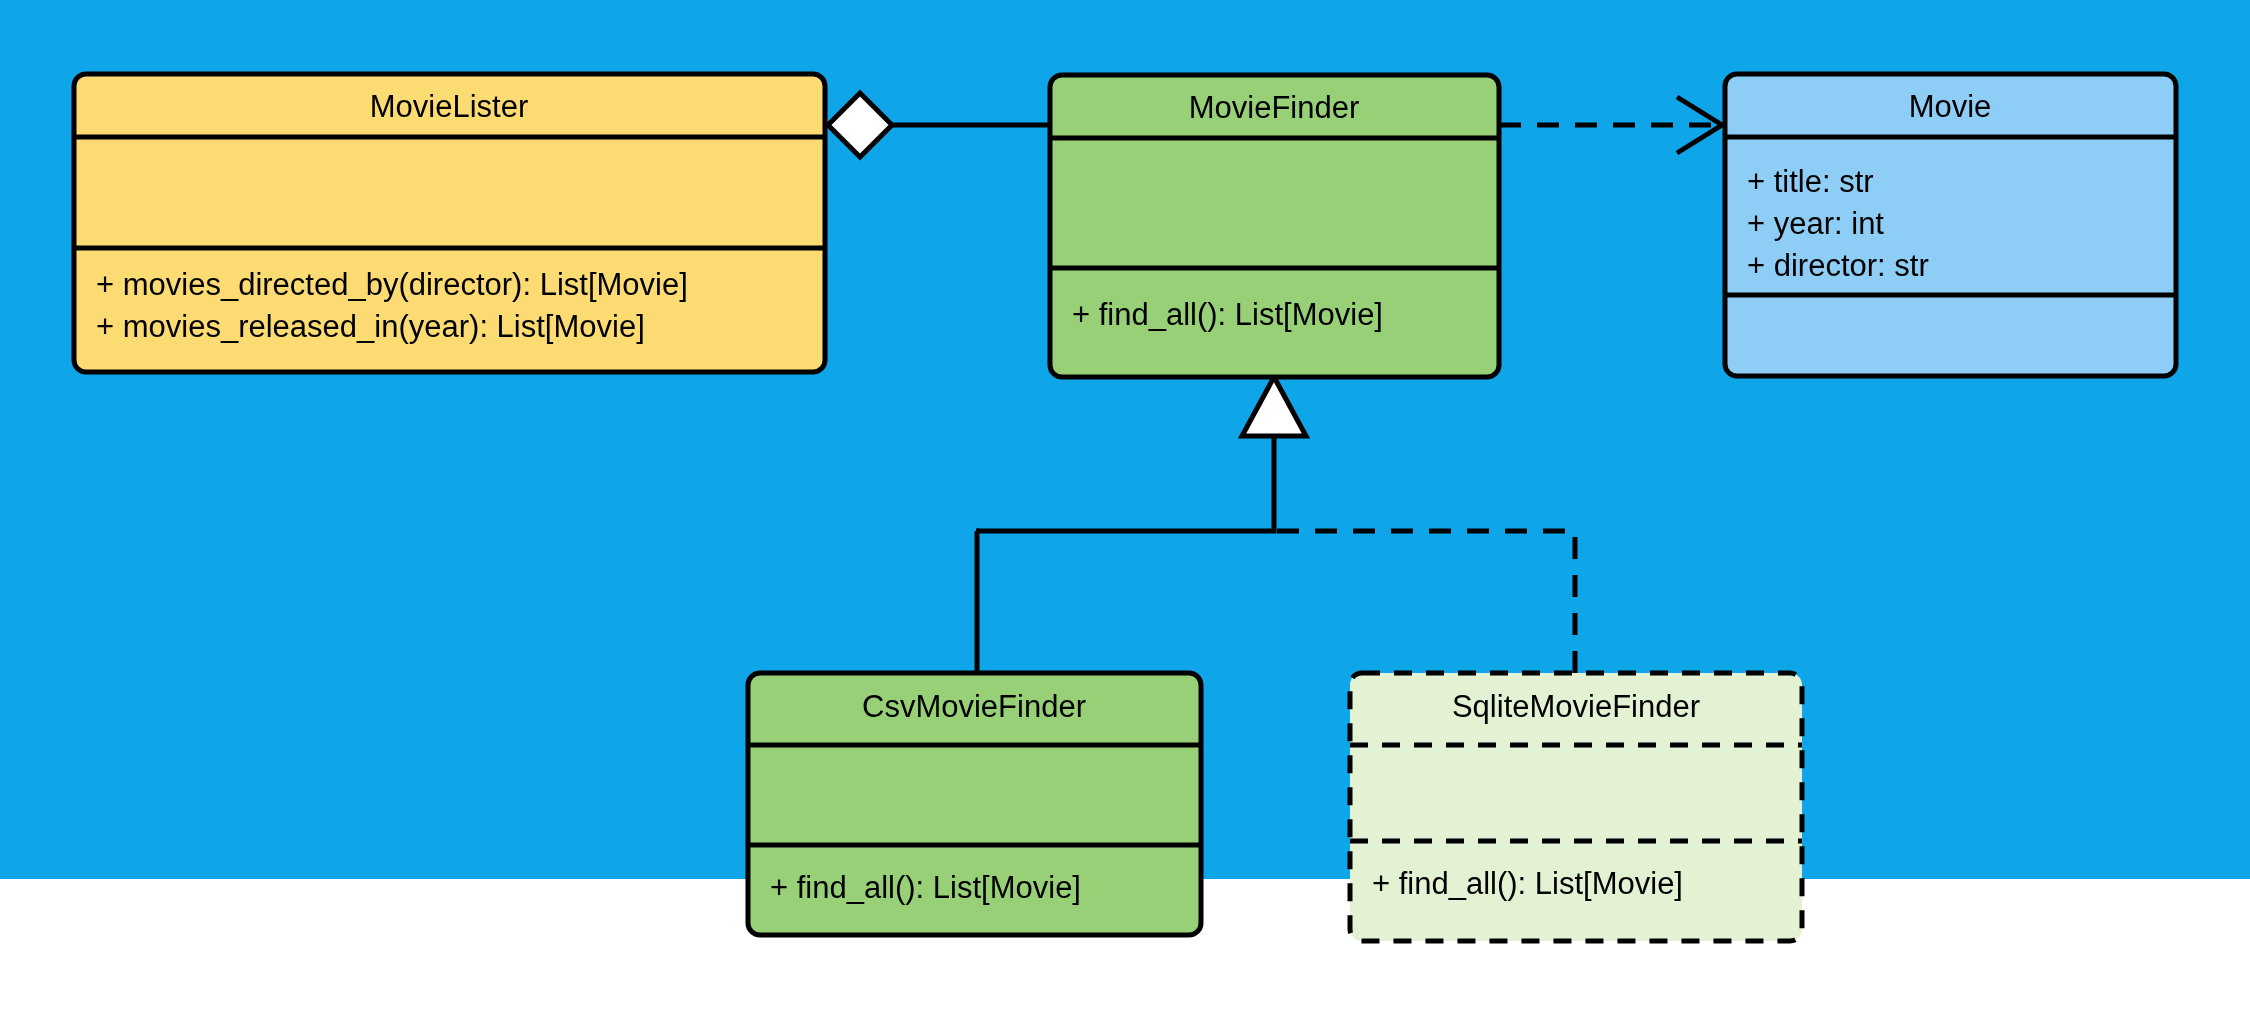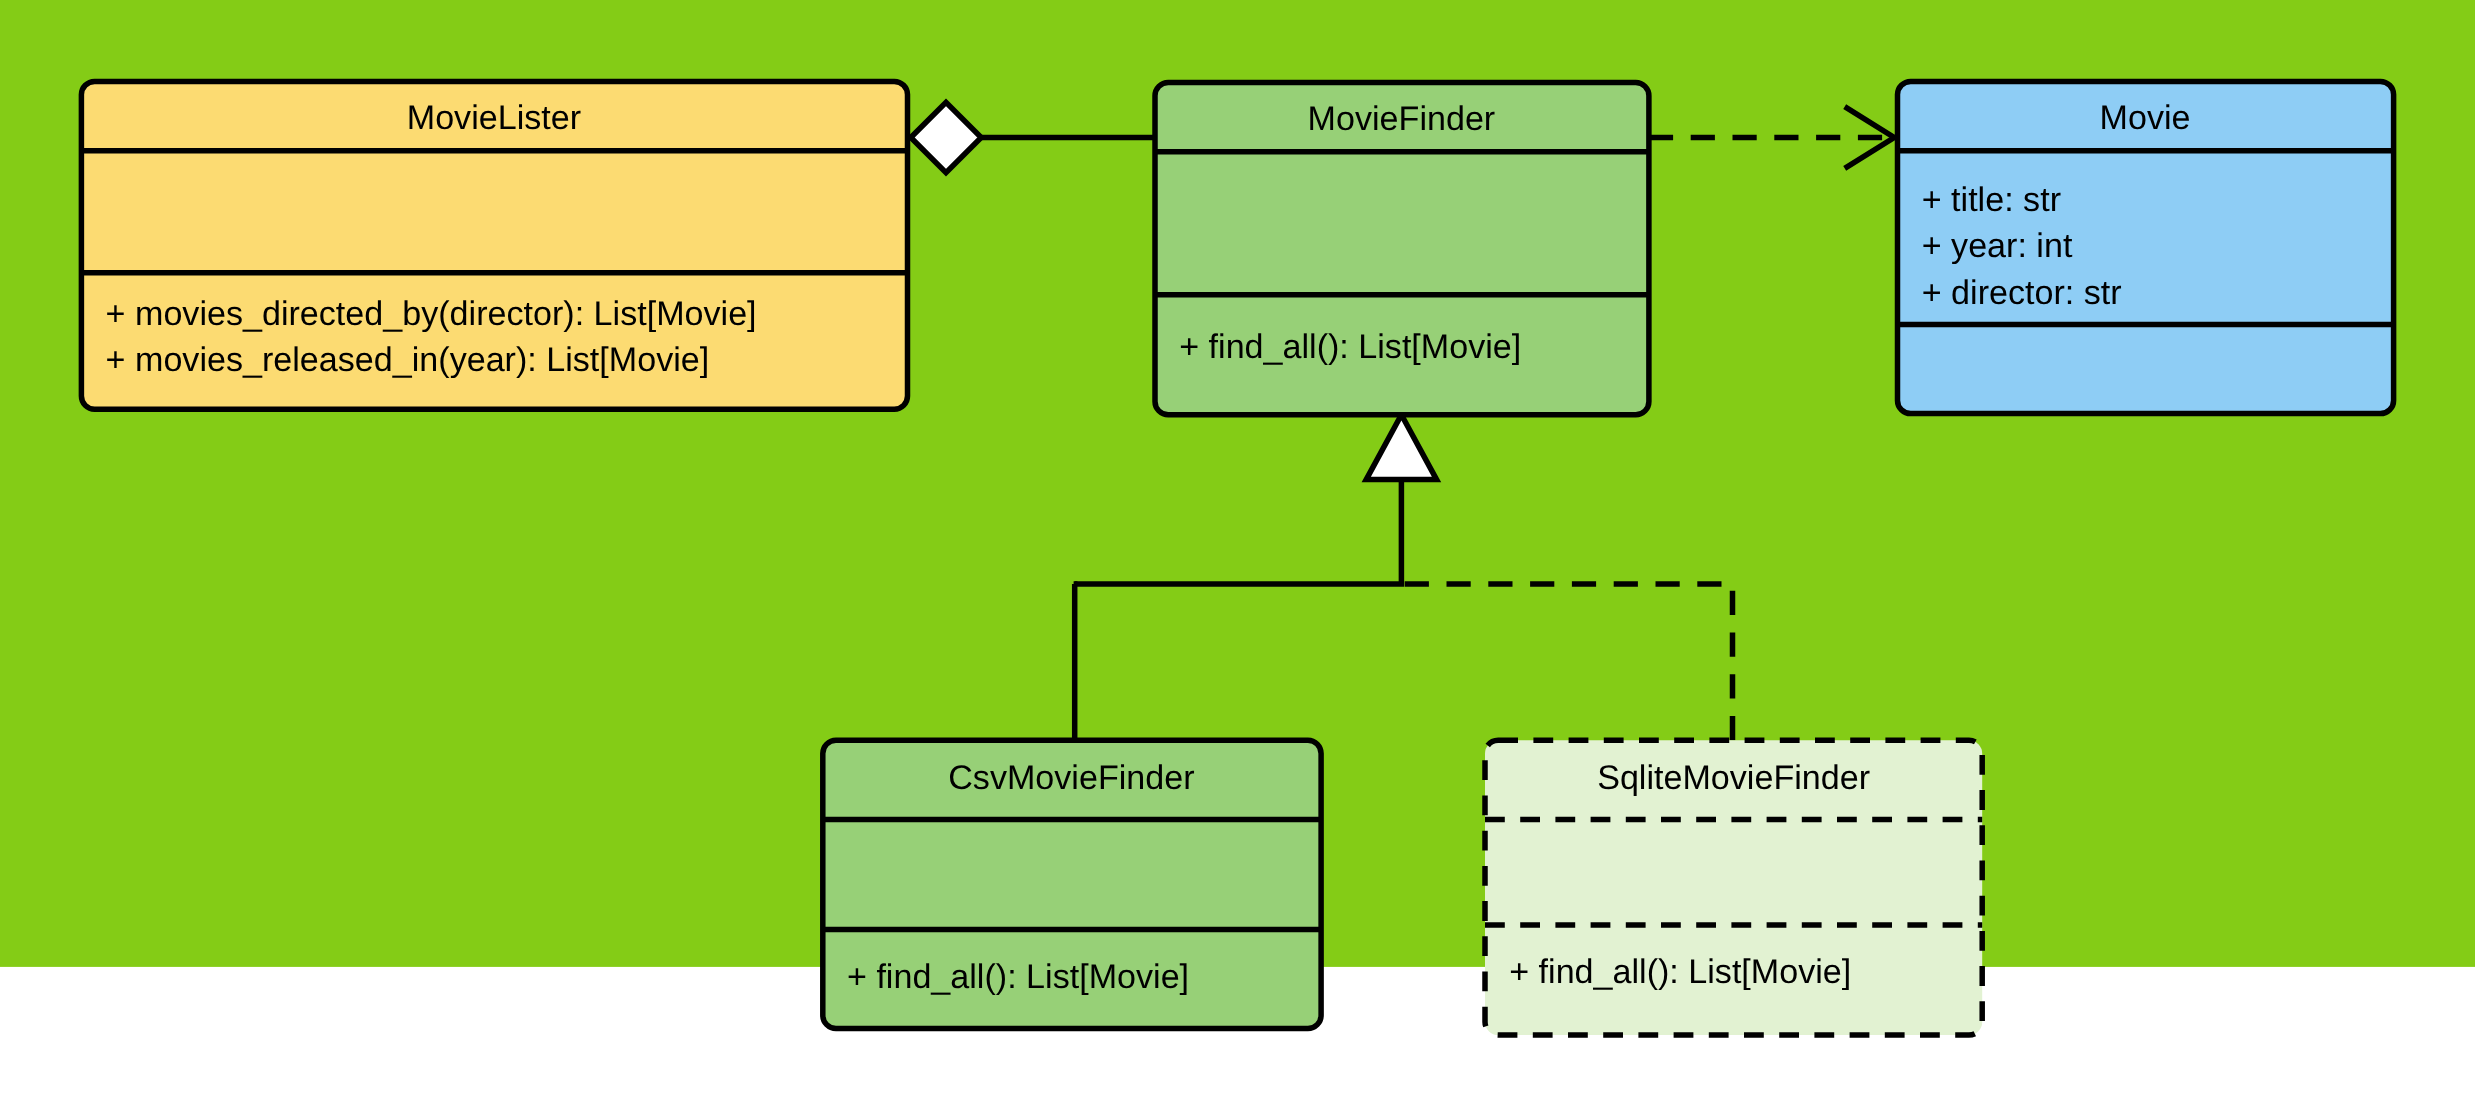--- a/index.html
+++ b/index.html
@@ -11,21 +11,21 @@
   body {
     width: 2250px;
     height: 1011px;
     font-family: "Liberation Sans", sans-serif;
     overflow: hidden;
   }
   #diagram-root {
     position: relative;
     width: 2250px;
     height: 879px;
-    background: #84cc16;
+    background: #0ea5e9;
   }
   svg.uml-canvas {
     position: absolute;
     top: 0;
     left: 0;
     width: 2250px;
     height: 1011px;
     display: block;
   }
   .cls-box {

